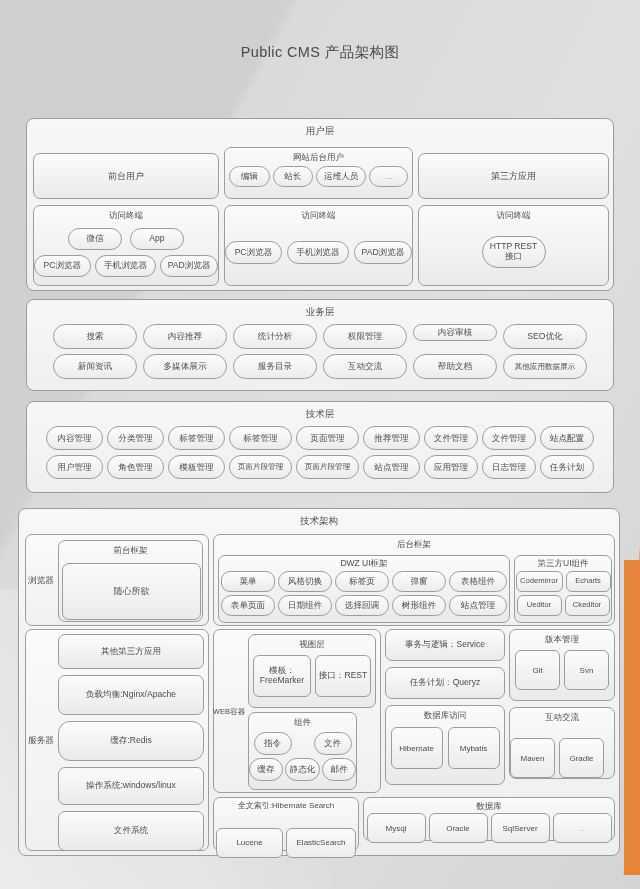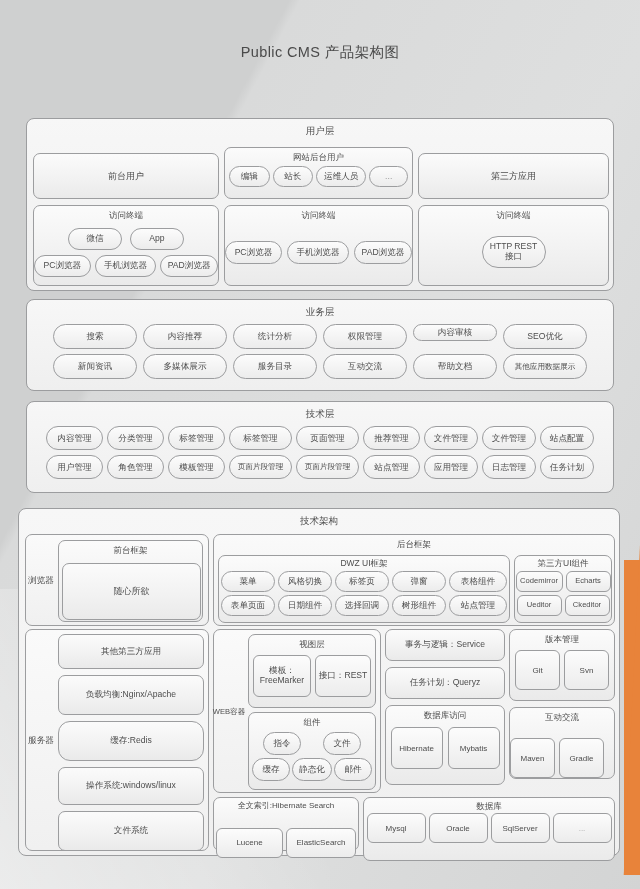--- a/index.html
+++ b/index.html
@@ -183,21 +183,21 @@
         </div>
       </div>
     </div>
 
     <div class="bx plain" style="position:absolute;left:194px;top:25px;width:402px;height:92px;">
       <div class="hdr sm">后台框架</div>
 
       <div class="bx" style="position:absolute;left:4px;top:20px;width:292px;height:68px;">
         <div class="hdr sm" style="padding:3px 0 2px;">DWZ UI框架</div>
         <div class="row" style="gap:3px;justify-content:center;margin-top:1px;">
-          <div class="pill oval" style="width:54px;height:21px;">菜单</div>
+          <div class="pill oval" style="width:54px;height:21px;border-radius:9px;">菜单</div>
           <div class="pill oval" style="width:54px;height:21px;">风格切换</div>
           <div class="pill oval" style="width:54px;height:21px;">标签页</div>
           <div class="pill oval" style="width:54px;height:21px;">弹窗</div>
           <div class="pill oval" style="width:58px;height:21px;">表格组件</div>
         </div>
         <div class="row" style="gap:3px;justify-content:center;margin-top:3px;">
           <div class="pill oval" style="width:54px;height:21px;">表单页面</div>
           <div class="pill oval" style="width:54px;height:21px;">日期组件</div>
           <div class="pill oval" style="width:54px;height:21px;">选择回调</div>
           <div class="pill oval" style="width:54px;height:21px;">树形组件</div>
@@ -244,21 +244,21 @@
 
       <div class="bx" style="position:absolute;left:34px;top:4px;width:128px;height:74px;">
         <div class="hdr sm">视图层</div>
         <div class="row" style="gap:4px;justify-content:center;margin-top:2px;">
           <div class="pill r6" style="width:58px;height:42px;white-space:pre-line;">模板：
 FreeMarker</div>
           <div class="pill r6" style="width:56px;height:42px;">接口：REST</div>
         </div>
       </div>
 
-      <div class="bx" style="position:absolute;left:34px;top:82px;width:128px;height:78px;">
+      <div class="bx" style="position:absolute;left:34px;top:82px;width:109px;height:78px;">
         <div class="hdr sm">组件</div>
         <div class="row" style="gap:22px;justify-content:center;margin-top:1px;">
           <div class="pill oval" style="width:38px;height:23px;">指令</div>
           <div class="pill oval" style="width:38px;height:23px;">文件</div>
         </div>
         <div class="row" style="gap:2px;justify-content:center;margin-top:3px;">
           <div class="pill oval" style="width:38px;height:23px;">缓存</div>
           <div class="pill oval" style="width:40px;height:23px;">静态化</div>
           <div class="pill oval" style="width:38px;height:23px;">邮件</div>
         </div>
@@ -299,21 +299,21 @@
     </div>
 
     <div class="bx" style="position:absolute;left:194px;top:288px;width:146px;height:54px;">
       <div class="hdr sm" style="padding:4px 0 2px;font-size:8px;">全文索引:Hibernate Search</div>
       <div class="row" style="gap:3px;justify-content:center;margin-top:15px;">
         <div class="pill r6" style="width:67px;height:30px;font-size:8px;">Lucene</div>
         <div class="pill r6" style="width:70px;height:30px;font-size:8px;">ElasticSearch</div>
       </div>
     </div>
 
-    <div class="bx" style="position:absolute;left:344px;top:288px;width:252px;height:64px;">
+    <div class="bx" style="position:absolute;left:344px;top:288px;width:252px;height:44px;">
       <div class="hdr sm" style="padding:4px 0 2px;">数据库</div>
       <div class="row" style="gap:3px;justify-content:center;margin-top:0px;">
         <div class="pill r6" style="width:59px;height:30px;font-size:8px;">Mysql</div>
         <div class="pill r6" style="width:59px;height:30px;font-size:8px;">Oracle</div>
         <div class="pill r6" style="width:59px;height:30px;font-size:8px;">SqlServer</div>
         <div class="pill r6" style="width:59px;height:30px;font-size:8px;color:#a8a8a8;">...</div>
       </div>
     </div>
 
   </div>

